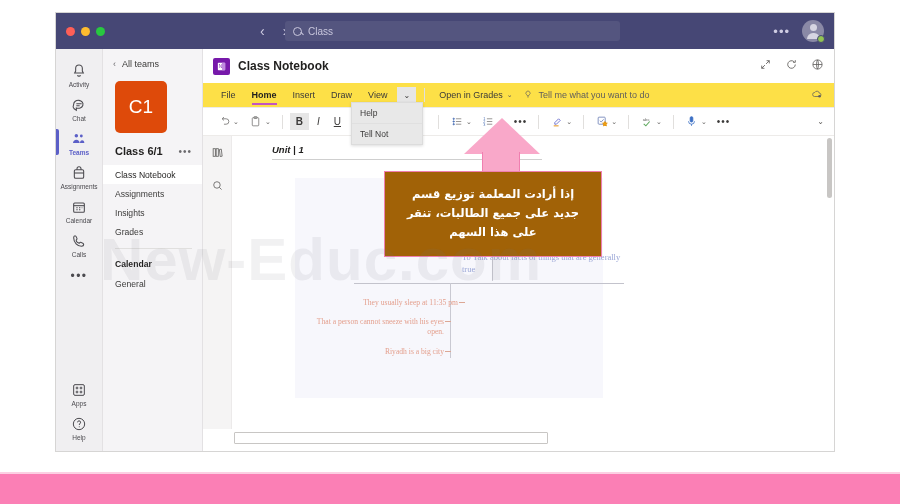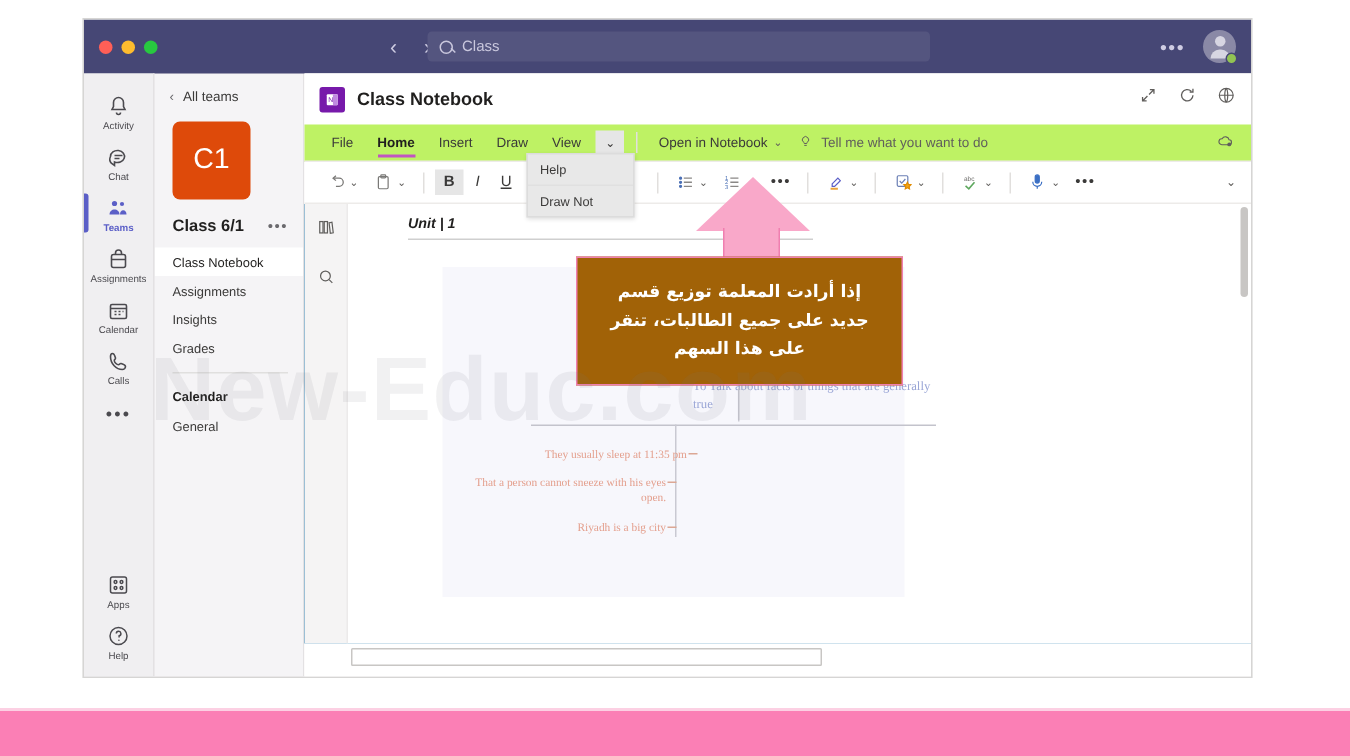--- a/index.html
+++ b/index.html
@@ -115,21 +115,21 @@
   
   .onenote { flex:1; background:#ffffff; display:flex; flex-direction:column; position:relative; }
   .on-head { height:34px; display:flex; align-items:center; padding:0 10px; gap:8px; background:#fff;}
   .on-logo { width:17px;height:17px;border-radius:2px;background:#7719aa;display:flex;align-items:center;justify-content:center;flex:none;}
   .on-logo svg{width:11px;height:11px;}
   .on-title { font-size:12px; font-weight:700; color:#201f1e; }
   .on-head-right { margin-left:auto; display:flex; gap:13px; align-items:center; color:#605e5c; }
   .on-head-right svg{width:13px;height:13px;}
 
   .ribbon-tabs {
-    height:25px; background:#bef264; display:flex; align-items:center;
+    height:25px; background:#fde047; display:flex; align-items:center;
     gap:0px; padding:0 10px; font-size:9px; color:#3b3a39; position:relative;
     border-bottom:1px solid #edebe9;
   }
   .rtab { padding:4px 8px; position:relative; cursor:default; }
   .rtab.active { font-weight:700; color:#201f1e; }
   .rtab.active:after{content:"";position:absolute;left:8px;right:8px;bottom:-1px;height:2px;background:#c154c1;}
   .rtab-chev { padding:4px 6px; background:#e6e6e6; margin-left:2px; font-size:8px; color:#3b3a39; }
   .ribbon-sep { width:1px; height:14px; background:#e1dfdd; margin:0 8px; }
   .rbtn { padding:4px 6px; display:flex; align-items:center; gap:4px; cursor:default; }
   .tellme { display:flex; align-items:center; gap:6px; color:#605e5c; margin-left:4px; }
@@ -155,21 +155,21 @@
   
   .dropdown {
     position:absolute; left:148px; top:-6px; width:72px;
     background:#e8e8e8; border:1px solid #dcdcdc;
     z-index:40; box-shadow:0 1px 3px rgba(0,0,0,0.14);
   }
   .dd-item { font-size:8.5px; color:#3b3a39; padding:5px 8px; cursor:default; }
   .dd-item + .dd-item { border-top:1px solid #e0e0e0; }
 
   
-  .note-area { flex:1; display:flex; position:relative; overflow:hidden; background:#0369a1; }
+  .note-area { flex:1; display:flex; position:relative; overflow:hidden; background:#fde047; }
   .note-rail {
     width:29px; background:#f5f4f4; border-right:1px solid #eceaea;
     display:flex; flex-direction:column; align-items:center; gap:15px; padding-top:9px; color:#5f5e5c;
   }
   .note-rail svg { width:13px; height:13px; }
   .note-page { flex:1; position:relative; background:#fff; padding:8px 0 0 0; overflow:hidden;}
   .unit-title { font-size:9.5px; font-weight:700; font-style:italic; color:#201f1e; margin:0 0 0 40px; }
   .unit-rule { height:1px; background:#cfcfcf; margin:4px 0 0 40px; width:270px; }
 
   .ghost-block {
@@ -398,21 +398,21 @@
 
         <div class="ribbon-tabs">
           <span class="rtab">File</span>
           <span class="rtab active">Home</span>
           <span class="rtab">Insert</span>
           <span class="rtab">Draw</span>
           <span class="rtab">View</span>
           <span class="rtab-chev">⌄</span>
           <span class="ribbon-sep"></span>
           <span class="rbtn">
-            <span>Open in Notebook</span>
+            <span>Open in Grades</span>
             <span class="tchev">⌄</span>
           </span>
           <span class="tellme">
             <span>
               <svg viewBox="0 0 24 24" fill="none" stroke="#605e5c" stroke-width="1.6">
                   <path d="M9 14a5 5 0 1 1 6 0c-.7.6-1 1.3-1 2h-4c0-.7-.3-1.4-1-2z"></path>
                   <path d="M10 19h4"></path>
                 </svg>
             </span>
             <span>Tell me what you want to do</span>
@@ -516,21 +516,21 @@
                   <path d="M12 17v3"></path>
                 </svg>
             </span>
             <span class="tchev">⌄</span>
           </span>
           <span class="tdots">•••</span>
           <span class="tb-collapse">⌄</span>
 
           <div class="dropdown">
             <div class="dd-item">Help</div>
-            <div class="dd-item">Draw Not</div>
+            <div class="dd-item">Tell Not</div>
           </div>
         </div>
 
         <div class="note-area">
           <div class="note-rail">
             <span>
               <svg viewBox="0 0 24 24" fill="none" stroke="#5f5e5c" stroke-width="1.5">
                   <rect x="4" y="5" width="4" height="14"></rect>
                   <rect x="9.5" y="5" width="4" height="14"></rect>
                   <path d="M15.5 6.5 19 5.8l1.6 13-3.6.7z"></path>

